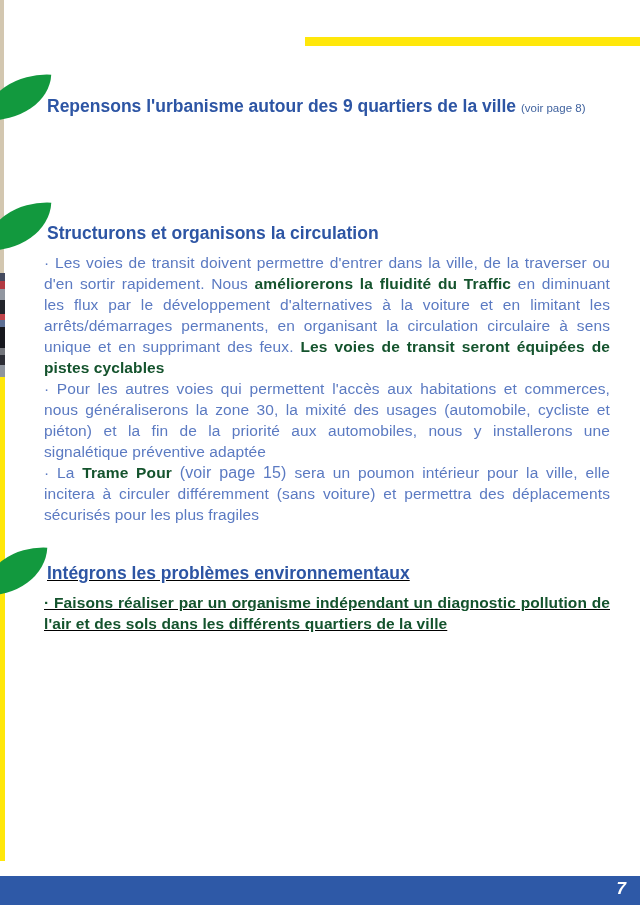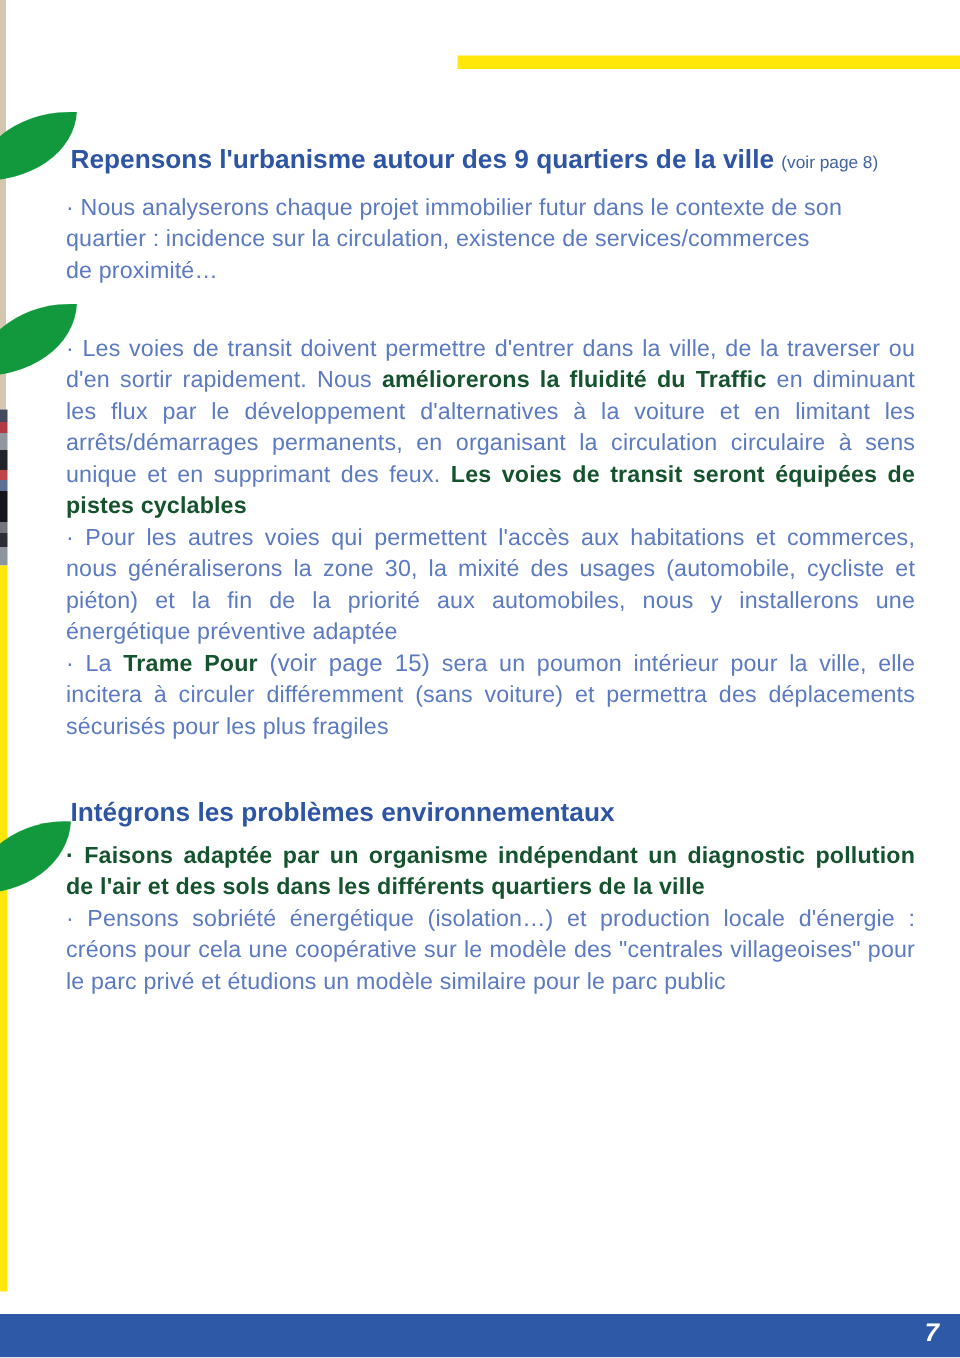--- a/index.html
+++ b/index.html
@@ -21,21 +21,21 @@
   .topbar{position:absolute;left:305px;top:37px;width:335px;height:9px;background:#ffe70a;}
   
   .leaf{position:absolute;background:#12993e;border-radius:100% 0 100% 0;}
   .leaf1{left:-14px;top:73px;width:64px;height:49px;transform:rotate(3deg);}
   .leaf2{left:-14px;top:201px;width:64px;height:51px;transform:rotate(3deg);}
   .leaf3{left:-16px;top:546px;width:62px;height:51px;transform:rotate(3deg);}
   
   .sec{position:absolute;left:44px;width:566px;}
   .sec1{top:95px;}
   .sec2{top:222px;}
-  .sec3{top:530px;}
+  .sec3{top:562px;text-decoration:underline;}
   .sec h2{margin:0 0 7px 3px;font-size:17.5px;line-height:23px;color:#2d55a4;font-weight:bold;letter-spacing:0;}
   .hnote{font-size:11.5px;font-weight:normal;color:#41639f;}
   .sec p{margin:0;font-size:15.5px;line-height:21px;color:#5b7ac2;letter-spacing:0.1px;}
   .just{text-align:justify;text-justify:inter-word;}
   .preline{white-space:pre-line;}
   .seg-bold{font-weight:bold;color:#14532d;}
   .seg-small{font-size:16px;}
   
   .footer{position:absolute;left:0;top:876px;width:640px;height:29px;background:#2e59a7;}
   .pagenum{position:absolute;right:14px;top:3px;color:#ffffff;font-weight:bold;font-style:italic;font-size:17px;}
@@ -50,34 +50,31 @@
   <div class="edge-yellow"></div>
   <div class="topbar"></div>
 
   <div class="leaf leaf1"></div>
   <div class="leaf leaf2"></div>
   <div class="leaf leaf3"></div>
 
   <div class="sec sec1">
     <h2><span>Repensons l'urbanisme autour des 9 quartiers de la ville</span>
       <span class="hnote">(voir page 8)</span></h2>
-    <p class="preline"><span>· Nous analyserons chaque projet immobilier futur dans le contexte de son
-quartier : incidence sur la circulation, existence de services/commerces
-de proximité…</span></p>
   </div>
 
   <div class="sec sec2">
+    <h2><span>Structurons et organisons la circulation</span></h2>
     <p class="just"><span>· Les voies de transit doivent permettre d'entrer dans la ville, de la traverser ou d'en sortir rapidement. Nous </span><span class="seg-bold">améliorerons la fluidité du Traffic</span><span> en diminuant les flux par le développement d'alternatives à la voiture et en limitant les arrêts/démarrages  permanents, en organisant la circulation circulaire à sens unique et en supprimant des feux. </span><span class="seg-bold">Les voies de transit seront équipées de pistes cyclables</span></p>
-    <p class="just"><span>· Pour les autres voies qui permettent l'accès aux habitations et commerces, nous généraliserons la zone 30, la mixité des usages (automobile, cycliste et piéton) et la fin de la priorité aux automobiles, nous y installerons une énergétique préventive adaptée</span></p>
+    <p class="just"><span>· Pour les autres voies qui permettent l'accès aux habitations et commerces, nous généraliserons la zone 30, la mixité des usages (automobile, cycliste et piéton) et la fin de la priorité aux automobiles, nous y installerons une signalétique préventive adaptée</span></p>
     <p class="just"><span>· La </span><span class="seg-bold">Trame Pour</span><span class="seg-small"> (voir page 15) </span><span>sera un poumon intérieur pour la ville, elle incitera à circuler différemment (sans voiture) et permettra des déplacements sécurisés pour les plus fragiles</span></p>
   </div>
 
   <div class="sec sec3">
     <h2><span>Intégrons les problèmes environnementaux</span></h2>
-    <p class="just"><span class="seg-bold">· Faisons adaptée par un organisme indépendant un diagnostic pollution de l'air et des sols dans les différents quartiers de la ville</span></p>
-    <p class="just"><span>· Pensons sobriété énergétique (isolation…) et production locale d'énergie : créons pour cela une coopérative sur le modèle des "centrales villageoises" pour le parc privé et étudions un modèle similaire pour le parc public</span></p>
+    <p class="just"><span class="seg-bold">· Faisons réaliser par un organisme indépendant un diagnostic pollution de l'air et des sols dans les différents quartiers de la ville</span></p>
   </div>
 
   <div class="footer">
     <span class="pagenum">7</span>
   </div>
 
 </div>
 
 </body></html>

